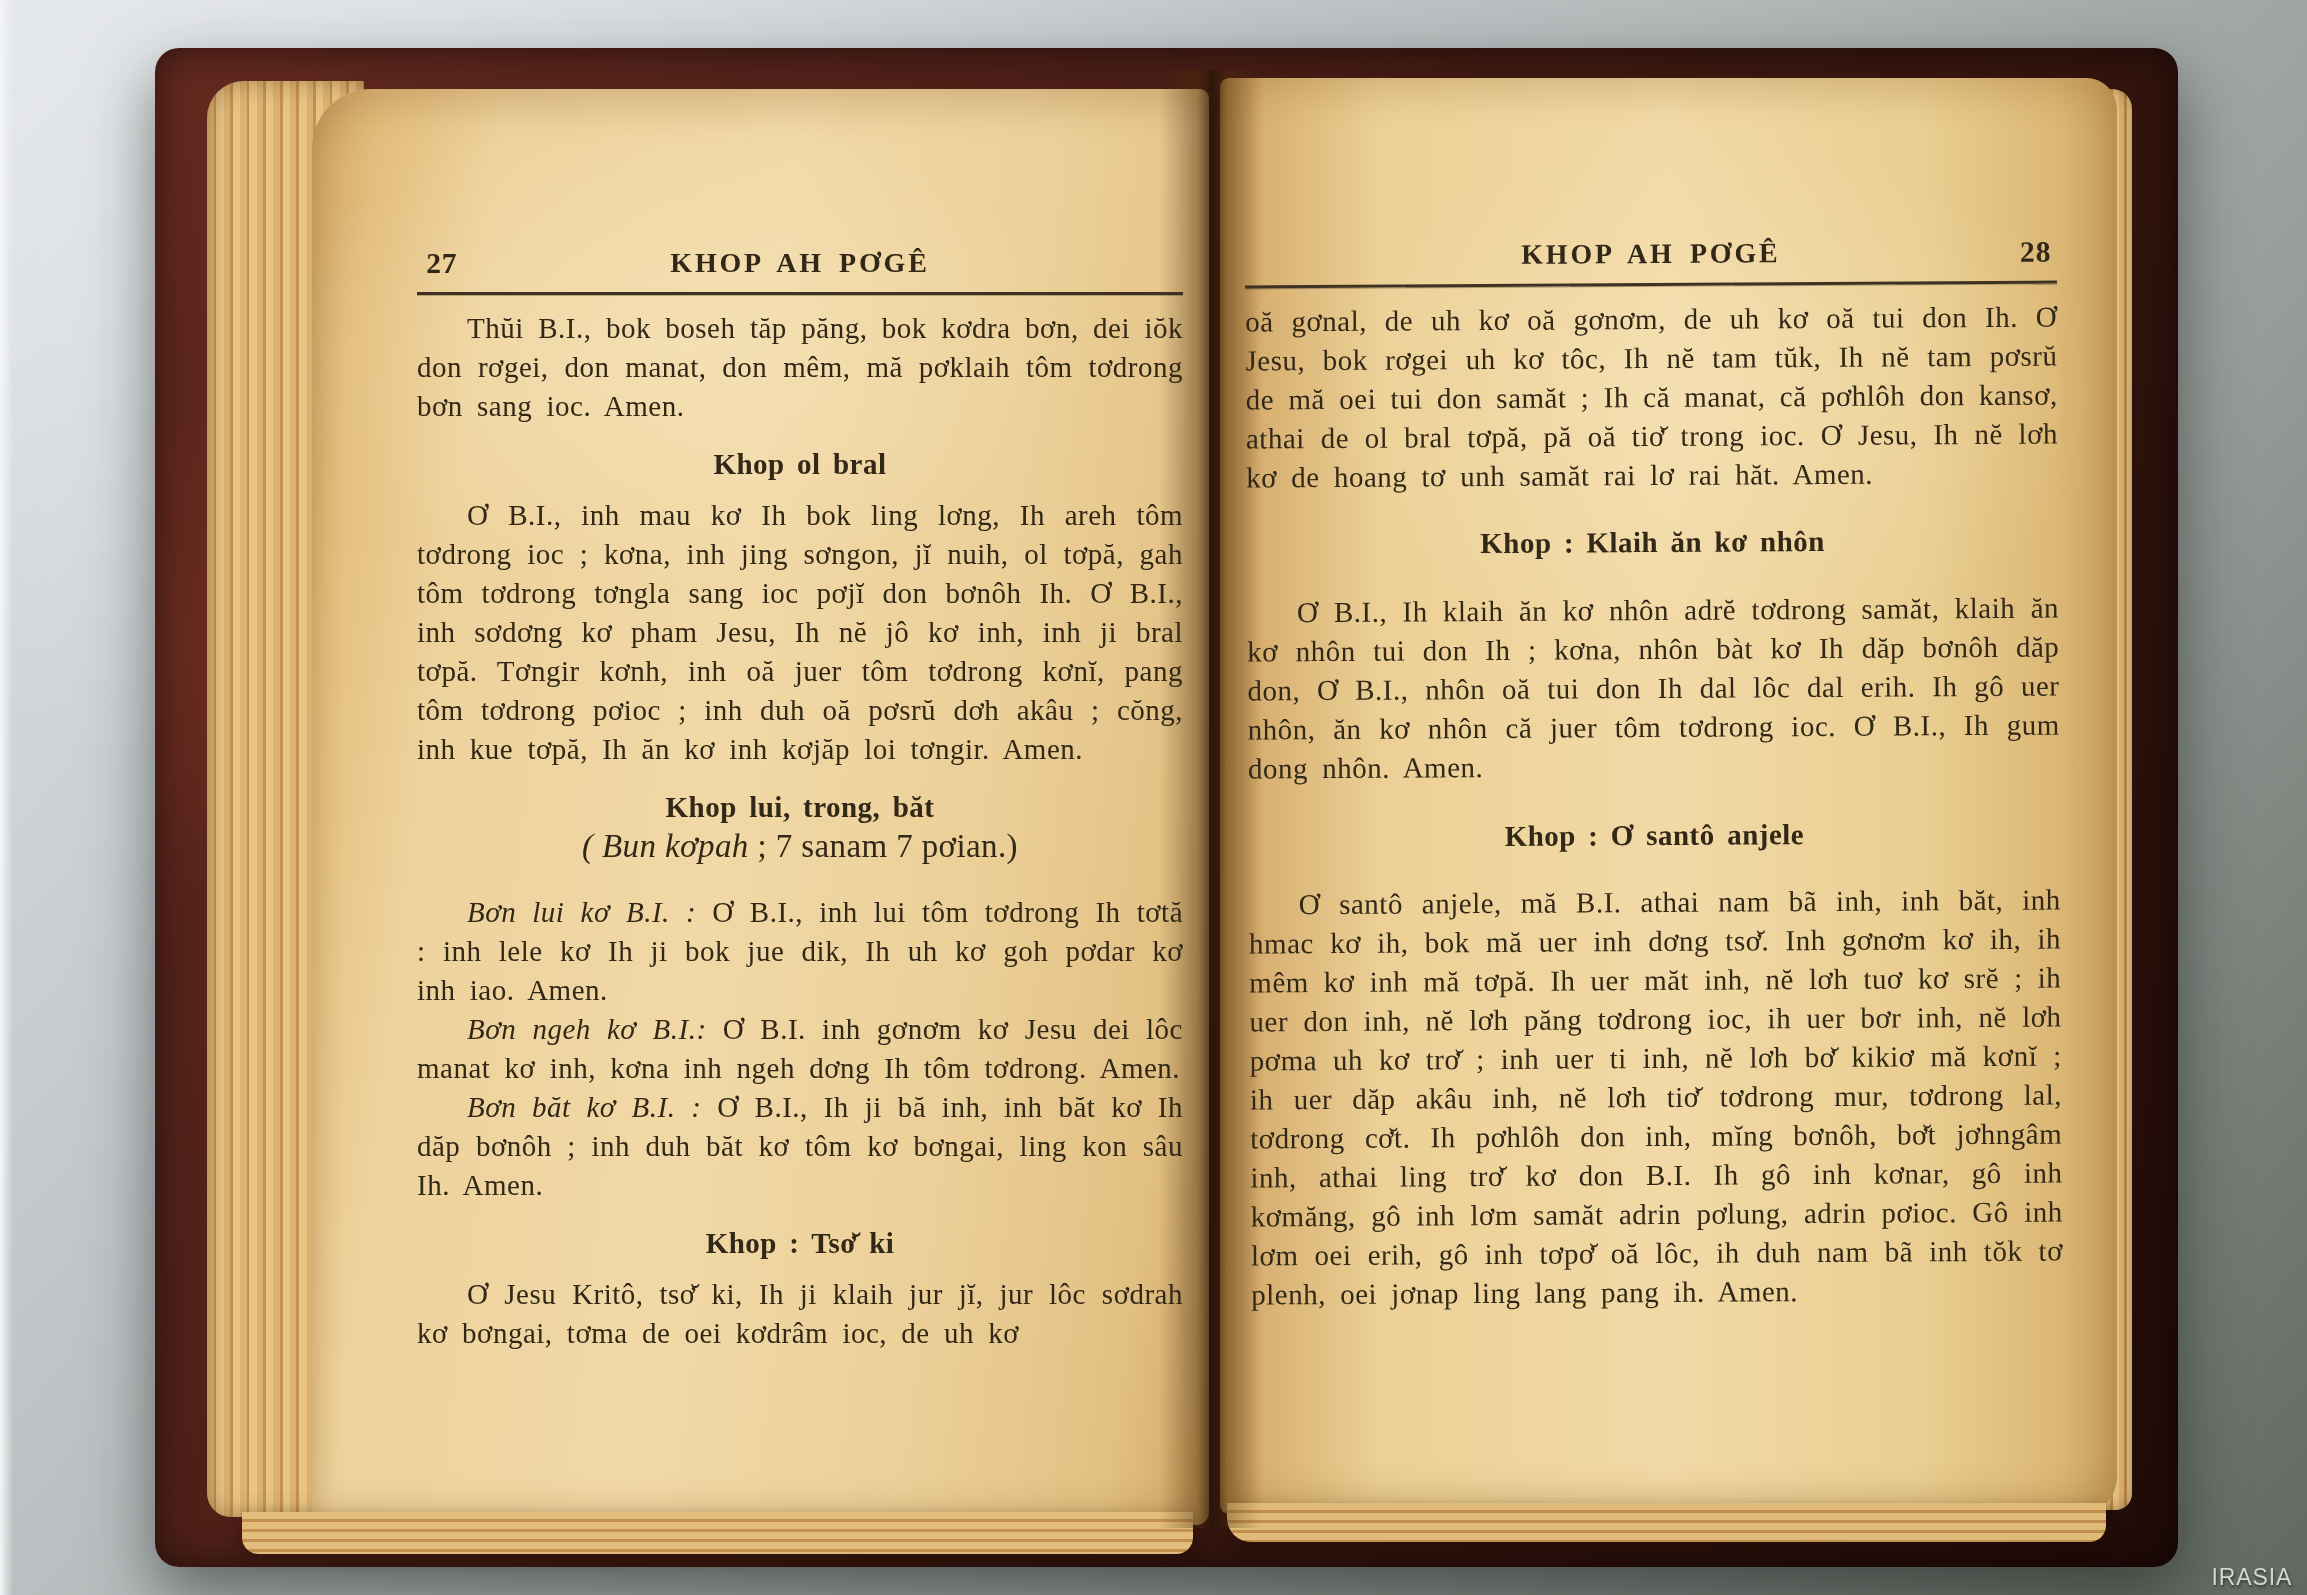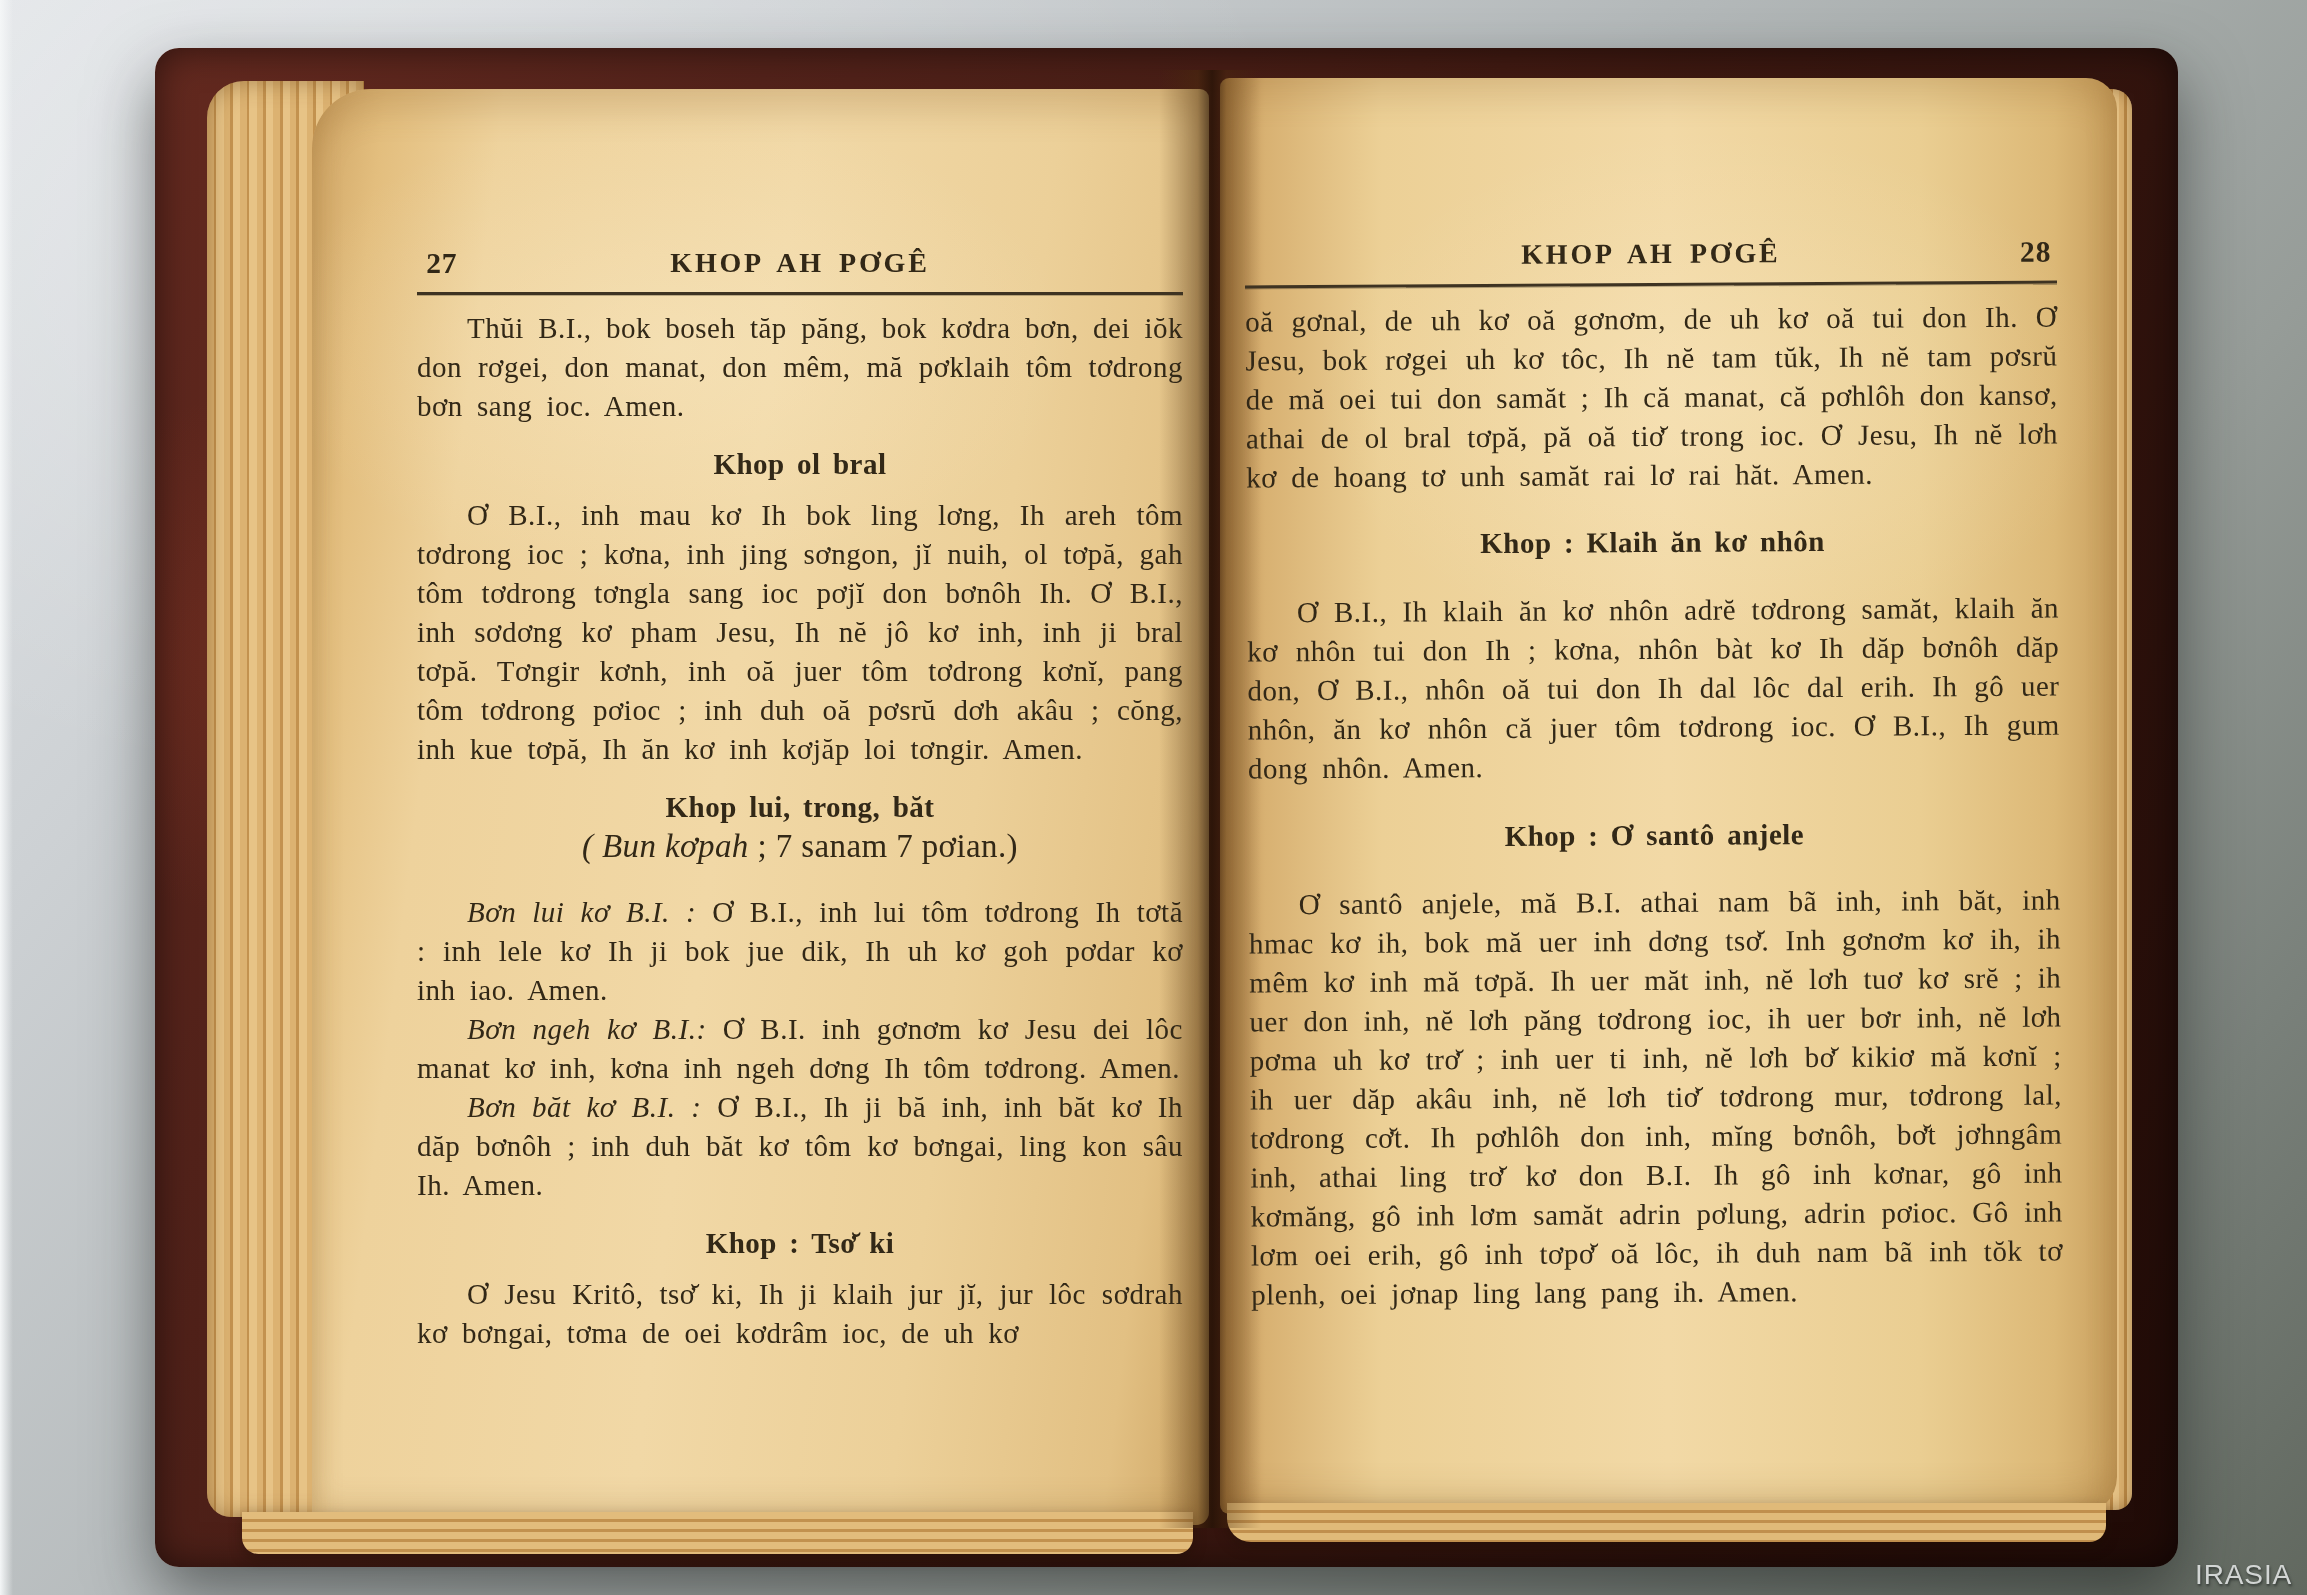--- a/index.html
+++ b/index.html
@@ -77,21 +77,21 @@
   .body-par{margin:0;font-size:29px;line-height:39px;text-align:justify;
     letter-spacing:0.5px;word-spacing:6.5px;}
   .indent{text-indent:50px;}
   .section-head{margin:22px 0 14.8px 0;text-align:center;font-weight:bold;font-size:29px;
     letter-spacing:0.5px;word-spacing:4.6px;}
   .note{margin:0 0 28px 0;text-align:center;font-size:33px;letter-spacing:0.4px;}
   .lead{}
   .sp18{height:16.6px;}
   
   .watermark{position:absolute;right:14.8px;bottom:5.5px;
-    font-family:"Liberation Sans","DejaVu Sans",sans-serif;font-size:28px;
+    font-family:"Liberation Sans","DejaVu Sans",sans-serif;font-size:23px;
     color:#d2d5d4;letter-spacing:0.9px;text-shadow:0.9px 1.8px 2.8px rgba(35,40,37,0.8);}
 </style>
 </head>
 <body>
 
 <div class="scene">
   <div class="scan-edge"></div>
 
   <div class="book-cover"></div>
   <div class="page-stack-left"></div>

